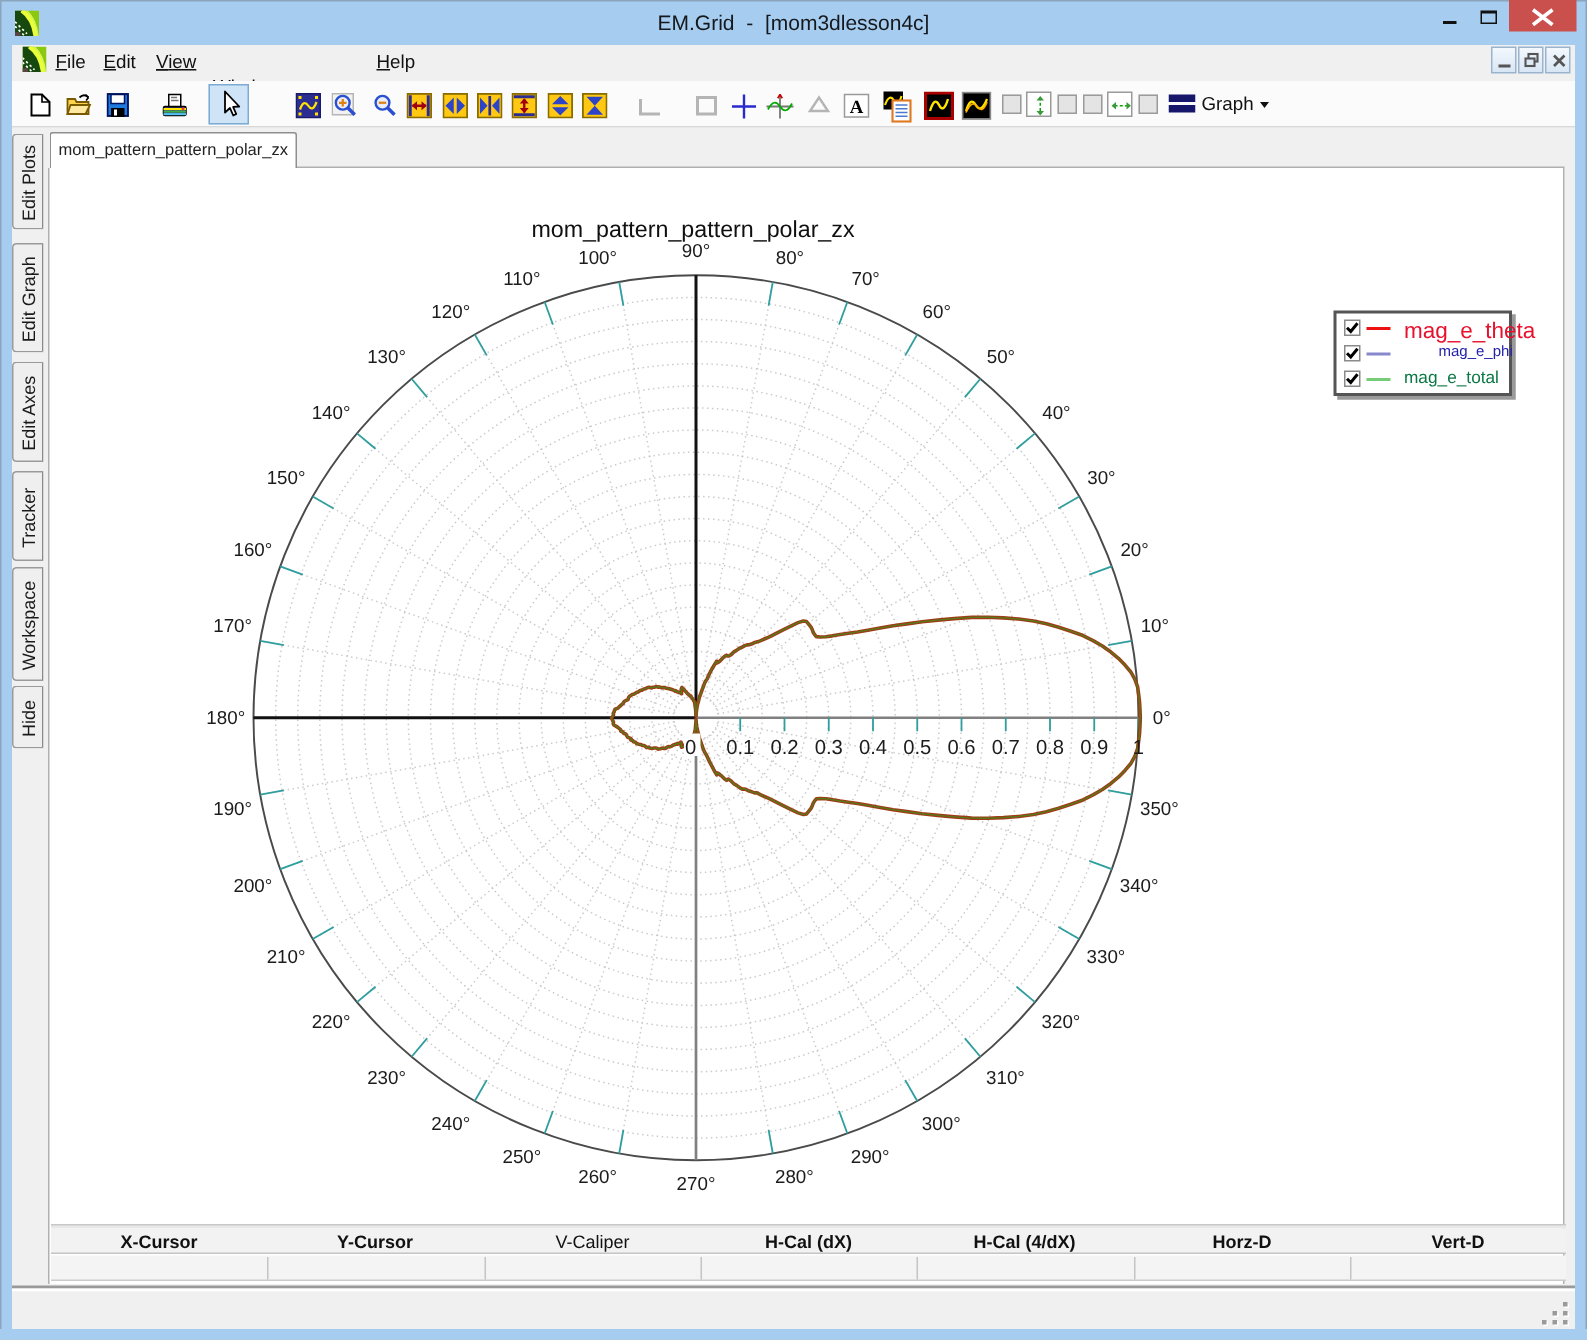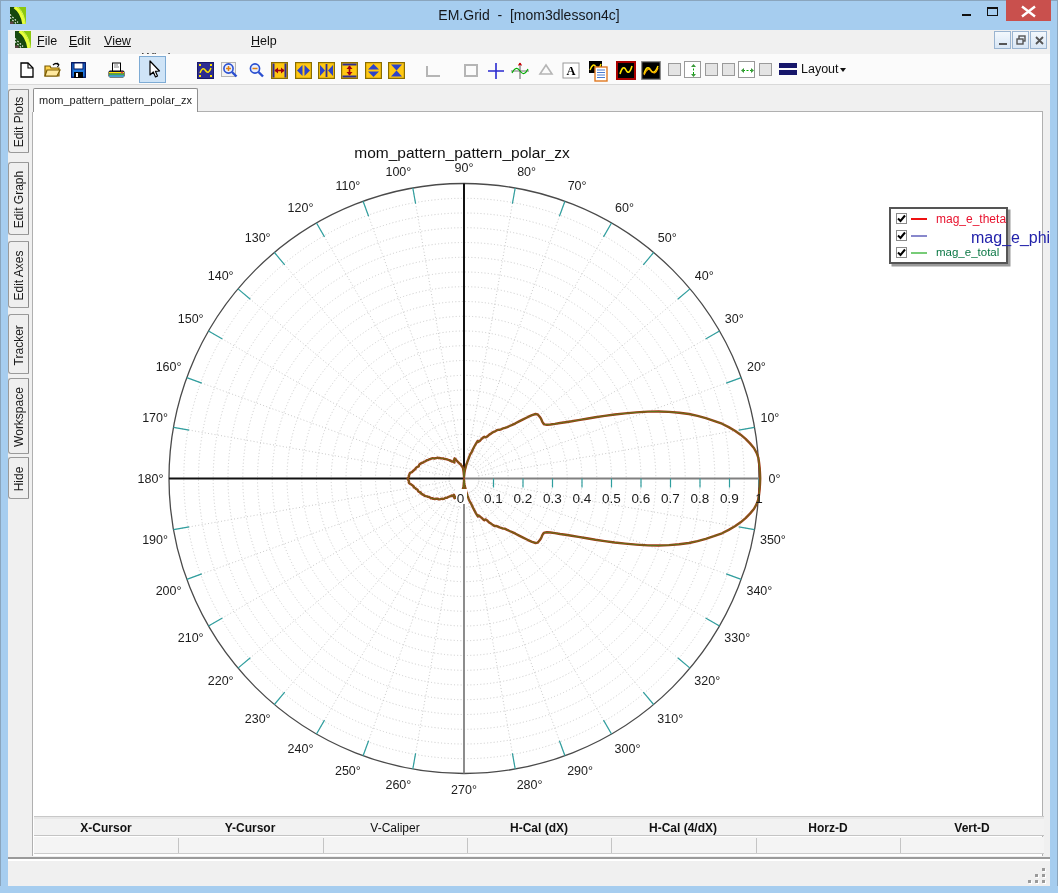--- a/index.html
+++ b/index.html
@@ -245,21 +245,21 @@
       <path d="M2 8.5 L5 6 V11 Z M15 8.5 L12 6 V11 Z" fill="#3a9a3a"></path>
     </svg>
   </div>
 <div class="abs" style="left:759px;top:63px;width:13px;height:13px;background:#e4e4e4;border:1px solid #9a9a9a;"></div>
 <div class="abs" style="left:779px;top:62px;width:18px;height:14px;">
     <svg width="18" height="14">
       <rect x="0" y="1" width="18" height="5" fill="#16166a"></rect>
       <rect x="0" y="8" width="18" height="5" fill="#16166a"></rect>
     </svg>
   </div>
-<div class="abs" style="left:801px;top:62px;font-size:12.5px;color:#111;">Layout</div>
+<div class="abs" style="left:801px;top:62px;font-size:12.5px;color:#111;">Graph</div>
 <div class="abs" style="left:840px;top:68px;width:0;height:0;border-left:3.5px solid transparent;border-right:3.5px solid transparent;border-top:4.5px solid #111;"></div>
 
 <div class="abs" style="left:8px;top:89px;width:21px;height:64px;background:#efefef;border:1px solid #9a9a9a;border-right:1px solid #8a8a8a;border-radius:3px 0 0 3px;">
     <div style="width:64px;height:21px;transform:rotate(-90deg) translateX(-64px);transform-origin:0 0;font-size:12px;color:#1a1a1a;text-align:center;line-height:20px;white-space:nowrap;">Edit Plots</div>
   </div>
 <div class="abs" style="left:8px;top:162px;width:21px;height:73px;background:#efefef;border:1px solid #9a9a9a;border-right:1px solid #8a8a8a;border-radius:3px 0 0 3px;">
     <div style="width:73px;height:21px;transform:rotate(-90deg) translateX(-73px);transform-origin:0 0;font-size:12px;color:#1a1a1a;text-align:center;line-height:20px;white-space:nowrap;">Edit Graph</div>
   </div>
 <div class="abs" style="left:8px;top:241px;width:21px;height:67px;background:#efefef;border:1px solid #9a9a9a;border-right:1px solid #8a8a8a;border-radius:3px 0 0 3px;">
     <div style="width:67px;height:21px;transform:rotate(-90deg) translateX(-67px);transform-origin:0 0;font-size:12px;color:#1a1a1a;text-align:center;line-height:20px;white-space:nowrap;">Edit Axes</div>
@@ -431,28 +431,28 @@
 <text x="726.0" y="390.5" font-size="13.5" fill="#1c1c1c" text-anchor="middle">1</text>
 </svg>
 
 <div class="abs" style="left:889px;top:207px;width:119px;height:57px;background:#fff;border:2px solid #555;box-shadow:2.5px 2.5px 0 #9a9a9a;">
   <div class="abs" style="left:5px;top:4px;width:11px;height:11px;background:#fff;border:1px solid #8a8a8a;">
       <svg width="9" height="9">
         <path d="M1 4.5 L3.5 7 L8 1.5" stroke="#000" stroke-width="2" fill="none"></path>
       </svg>
     </div>
 <div class="abs" style="left:20px;top:9px;width:16px;height:2px;background:#ee1111;"></div>
-<div class="abs" style="left:45px;top:3px;font-size:12px;color:#e8112d;">mag_e_theta</div>
+<div class="abs" style="left:45px;top:3px;font-size:15px;color:#e8112d;">mag_e_theta</div>
 <div class="abs" style="left:5px;top:21px;width:11px;height:11px;background:#fff;border:1px solid #8a8a8a;">
       <svg width="9" height="9">
         <path d="M1 4.5 L3.5 7 L8 1.5" stroke="#000" stroke-width="2" fill="none"></path>
       </svg>
     </div>
 <div class="abs" style="left:20px;top:26px;width:16px;height:2px;background:#8888cc;"></div>
-<div class="abs" style="left:44px;top:20px;font-size:16px;color:#2222aa;padding-left:36px;">mag_e_phi</div>
+<div class="abs" style="left:32px;top:20px;font-size:10px;color:#2222aa;padding-left:36px;">mag_e_phi</div>
 <div class="abs" style="left:5px;top:38px;width:11px;height:11px;background:#fff;border:1px solid #8a8a8a;">
       <svg width="9" height="9">
         <path d="M1 4.5 L3.5 7 L8 1.5" stroke="#000" stroke-width="2" fill="none"></path>
       </svg>
     </div>
 <div class="abs" style="left:20px;top:43px;width:16px;height:2px;background:#77cc77;"></div>
 <div class="abs" style="left:45px;top:37px;font-size:11.5px;color:#0a7744;">mag_e_total</div>
 </div>
 
 <div class="abs" style="left:34px;top:816px;width:1010px;height:3px;background:#e8e8e8;border-top:1px solid #c8c8c8;"></div>

